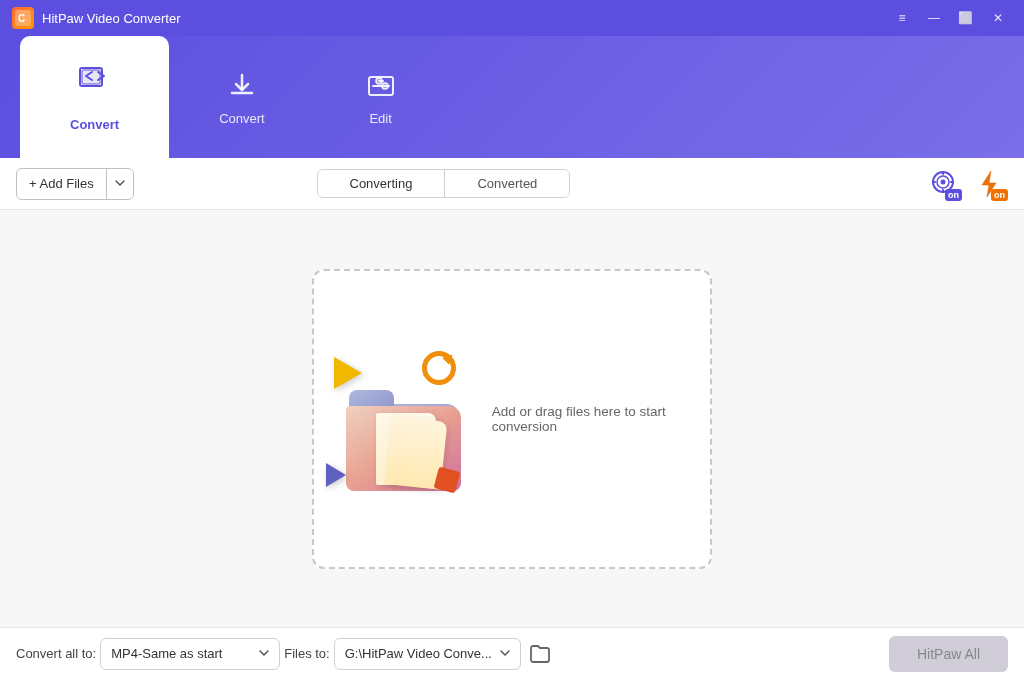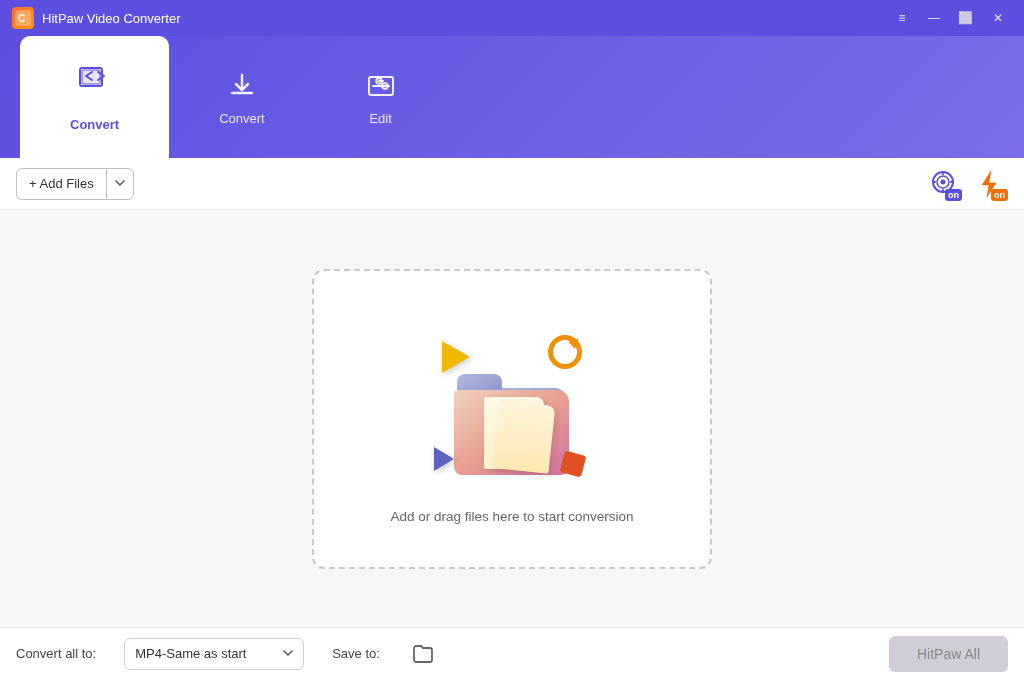--- a/index.html
+++ b/index.html
@@ -187,21 +187,20 @@
       justify-content: center;
       height: calc(679px - 36px - 122px - 52px - 52px);
     }
     .drop-zone {
       width: 400px;
       height: 300px;
       border: 2px dashed #c8c8c8;
       border-radius: 12px;
       background: white;
       display: flex;
-      flex-direction: column;
       align-items: center;
       justify-content: center;
       gap: 16px;
       cursor: pointer;
     }
     .drop-zone-illustration {
       position: relative;
       width: 180px;
       height: 180px;
       display: flex;
@@ -332,21 +331,21 @@
       color: #666;
     }
 
     
     .footer {
       background: white;
       height: 52px;
       display: flex;
       align-items: center;
       padding: 13px 16px;
-      gap: 28px;
+      gap: 4px;
       border-top: 1px solid #e8e8e8;
     }
     .footer-label {
       font-size: 13px;
       color: #444;
       white-space: nowrap;
     }
     .footer-select {
       display: flex;
       align-items: center;
@@ -488,20 +487,24 @@
     <div class="add-files-main">
       <span>+ Add Files</span>
     </div>
     <div class="add-files-arrow">
       <svg width="10" height="7" viewBox="0 0 10 7" fill="none">
         <path d="M1 1L5 5L9 1" stroke="#555" stroke-width="1.5" stroke-linecap="round"></path>
       </svg>
     </div>
   </div>
 
+  <div class="tab-group">
+    <button class="tab-btn active">Converting</button>
+    <button class="tab-btn">Converted</button>
+  </div>
 
   <div class="toolbar-right">
 
     <div class="ai-icon-wrapper">
       <svg width="32" height="32" viewBox="0 0 32 32" fill="none">
         <circle cx="16" cy="14" r="10" stroke="#5c4fe0" stroke-width="2" fill="none"></circle>
         <circle cx="16" cy="14" r="6" stroke="#5c4fe0" stroke-width="1.5" fill="none"></circle>
         <circle cx="16" cy="14" r="2.5" fill="#5c4fe0"></circle>
         <line x1="16" y1="4" x2="16" y2="6" stroke="#5c4fe0" stroke-width="2" stroke-linecap="round"></line>
         <line x1="16" y1="22" x2="16" y2="24" stroke="#5c4fe0" stroke-width="2" stroke-linecap="round"></line>
@@ -546,20 +549,26 @@
 </div>
 
 <div class="footer">
   <span class="footer-label">Convert all to:</span>
   <div class="footer-select">
     <span>MP4-Same as start</span>
     <svg width="10" height="7" viewBox="0 0 10 7" fill="none">
       <path d="M1 1L5 5L9 1" stroke="#555" stroke-width="1.5" stroke-linecap="round"></path>
     </svg>
   </div>
-  <span class="footer-label">Save to:</span>
+  <span class="footer-label">Files to:</span>
+  <div class="save-select">
+    <span>G:\HitPaw Video Conve...</span>
+    <svg width="10" height="7" viewBox="0 0 10 7" fill="none">
+      <path d="M1 1L5 5L9 1" stroke="#555" stroke-width="1.5" stroke-linecap="round"></path>
+    </svg>
+  </div>
   <div class="folder-icon-btn">
     <svg width="22" height="20" viewBox="0 0 22 20" fill="none">
       <path d="M2 4 C2 3 3 2 4 2 L9 2 L11 4 L18 4 C19 4 20 5 20 6 L20 16 C20 17 19 18 18 18 L4 18 C3 18 2 17 2 16 Z" stroke="#666" stroke-width="1.8" fill="none" stroke-linejoin="round"></path>
     </svg>
   </div>
   <button class="convert-all-btn">HitPaw All</button>
 </div>
 
 </body></html>

